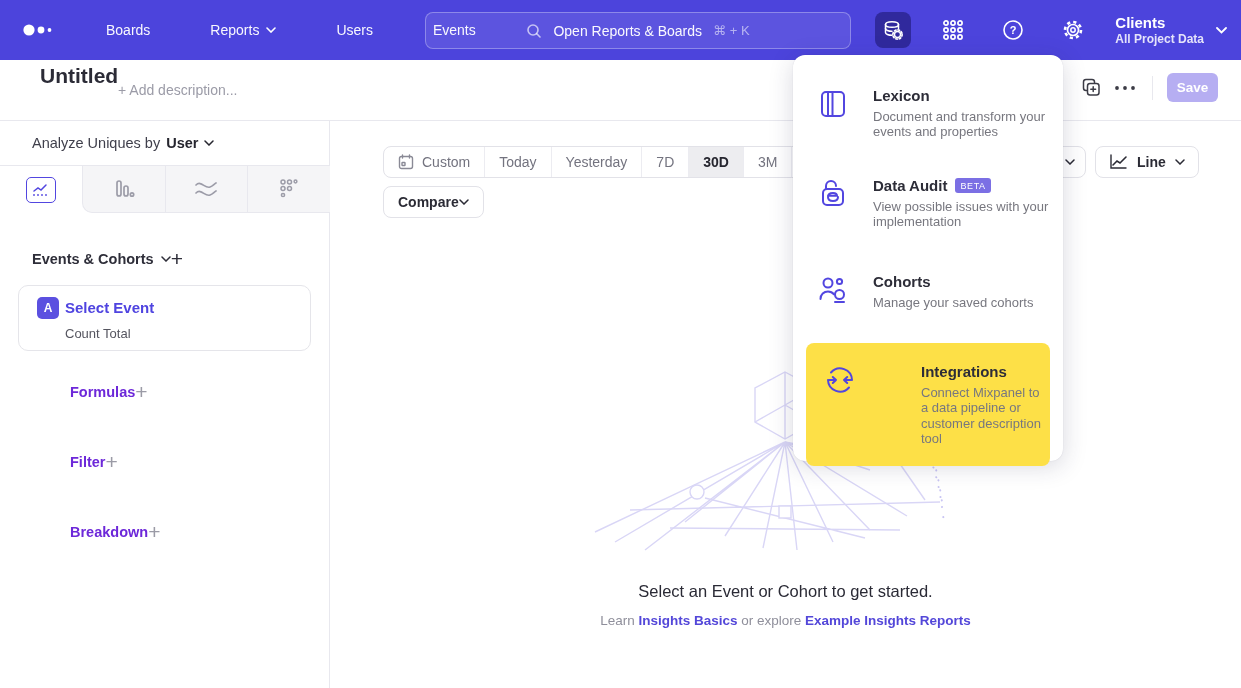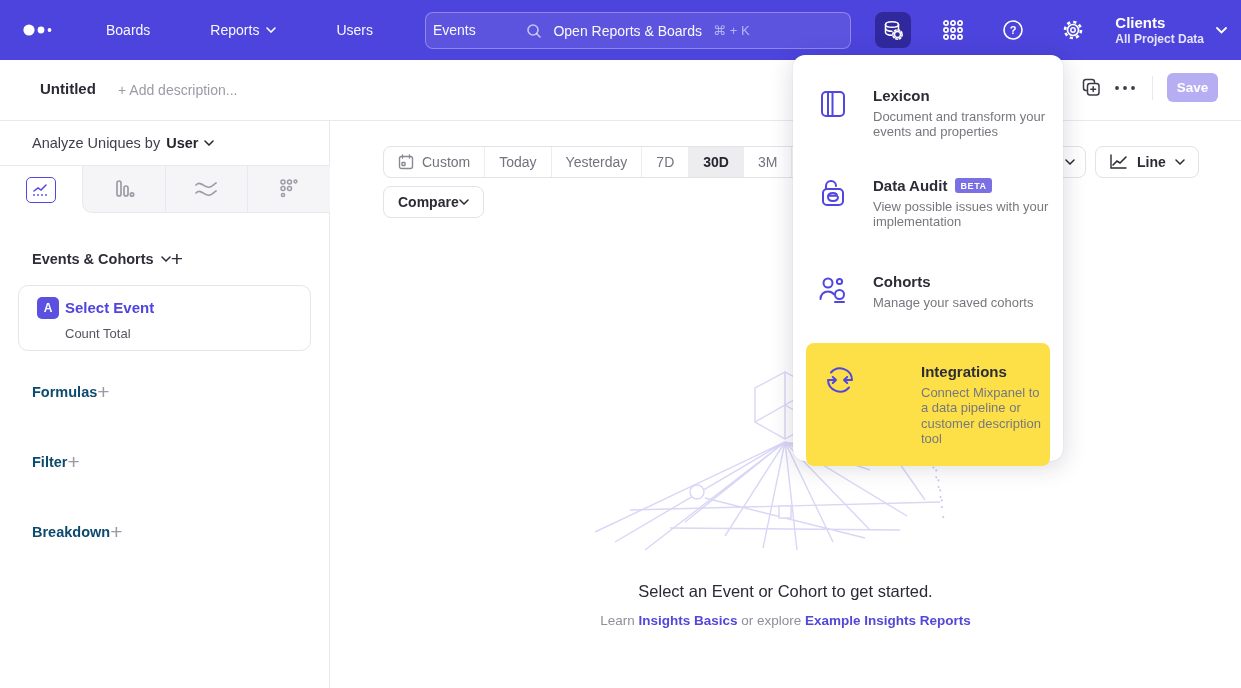--- a/index.html
+++ b/index.html
@@ -24,21 +24,21 @@
   .icon-btn { width:36px; height:36px; border-radius:8px; display:flex;
     align-items:center; justify-content:center; cursor:pointer; }
   .icon-btn.active { background:rgba(10,5,70,.42); }
   .project-sel { display:flex; align-items:center; gap:12px; cursor:pointer; }
   .project-txt .l1 { color:#fff; font-size:15px; font-weight:700; line-height:1.25; }
   .project-txt .l2 { color:rgba(255,255,255,.85); font-size:12px; font-weight:700; }
 
   
   .headband { position:absolute; left:0; top:60px; width:100%; height:61px;
     background:#fff; border-bottom:1px solid #e8e8ee; }
-  .doc-title { position:absolute; left:40px; top:20px; font-size:15px; font-weight:700; color:#2b2b36; }
+  .doc-title { position:absolute; left:40px; top:4px; font-size:21px; font-weight:700; color:#2b2b36; }
   .doc-desc { position:absolute; left:118px; top:22px; font-size:14px; color:#9b9ba7; }
   .head-actions { position:absolute; right:23px; top:13px; display:flex; align-items:center; gap:0; }
   .ha-icon { width:34px; height:28px; display:flex; align-items:center; justify-content:center; cursor:pointer; color:#3c3c46; }
   .ha-sep { width:1px; height:24px; background:#e8e8ee; margin:0 14px 0 10px; }
   .save-btn { width:51px; height:29px; border-radius:6px; background:#b6aef2; color:#fff;
     font-size:13.5px; font-weight:600; border:none; cursor:pointer; }
 
   
   .sidebar { position:absolute; left:0; top:121px; width:330px; height:567px;
     background:#fff; border-right:1px solid #e8e8ee; }
@@ -49,21 +49,21 @@
     border-top:1px solid #e8e8ee; display:flex; }
   .tabcell { flex:1; display:flex; align-items:center; justify-content:center; cursor:pointer; }
   .tabcell.sel { background:#fff; }
   .tabcell.dim { background:#f5f5f7; border-left:1px solid #e8e8ee; border-bottom:1px solid #e8e8ee; }
   .tabcell.dim.first { border-bottom-left-radius:10px; }
   .sel-iconbox { width:30px; height:26px; border:1.6px solid #5246e0; border-radius:5px;
     display:flex; align-items:center; justify-content:center; }
   .sb-section { position:absolute; left:32px; right:30px; display:flex; align-items:center;
     justify-content:flex-start; }
   .sb-section .lab { font-size:14.5px; font-weight:700; color:#2e2e39; display:flex; gap:7px; align-items:center; }
-  .sb-section .lab.muted { color:#0c4a6e; }
+  .sb-section .lab.muted { color:#6d28d9;margin-left:38px; }
   .plus { font-size:21px; font-weight:400; color:#2e2e39; line-height:1; cursor:pointer; }
   .plus.muted { color:#9b9ba6; }
   .event-card { position:absolute; left:18px; top:164px; width:293px; height:66px;
     border:1px solid #e5e5ea; border-radius:10px; background:#fff; cursor:pointer; }
   .ab { position:absolute; left:18px; top:11px; width:22px; height:22px; border-radius:5px;
     background:#5b50e0; color:#fff; font-size:12px; font-weight:700;
     display:flex; align-items:center; justify-content:center; }
   .ec-title { position:absolute; left:46px; top:13px; font-size:15px; font-weight:700; color:#4f44e0; }
   .ec-sub { position:absolute; left:46px; top:40px; font-size:13px; color:#55555f; }
 
@@ -93,21 +93,21 @@
   .empty-links a { color:#5347d9; font-weight:700; text-decoration:none; cursor:pointer; }
 
   
   .menu { position:absolute; left:793px; top:55px; width:270px; height:406px; background:#fff;
     border-radius:12px; box-shadow:0 5px 24px rgba(40,40,80,.18), 0 0 1px rgba(40,40,80,.2); z-index:10; }
   .mi { position:absolute; left:0; width:100%; display:flex; cursor:pointer; }
   .mi .ic { width:80px; display:flex; justify-content:center; padding-top:2px; flex:none; }
   .mi .tx { width:178px; }
   .mi .t { font-size:15px; font-weight:700; color:#2d2d38; display:flex; align-items:center; gap:8px; }
   .mi .d { margin-top:5px; font-size:13px; line-height:1.18; color:#77777f; }
-  .beta { background:#7b6fe4; color:#fff; font-size:9px; font-weight:700; letter-spacing:.6px;
+  .beta { background:#7b6fe4; color:#fff; font-size:9px; font-weight:400; letter-spacing:.6px;
     padding:2.5px 5px; border-radius:3px; }
   .mi.hl { left:13px; width:244px; background:#fde047; border-radius:8px; padding:20px 0;gap:48px; }
   .mi.hl .ic { width:67px; }
 
   svg { display:block; }
 </style>
 </head>
 <body>
 
 <div class="app">

